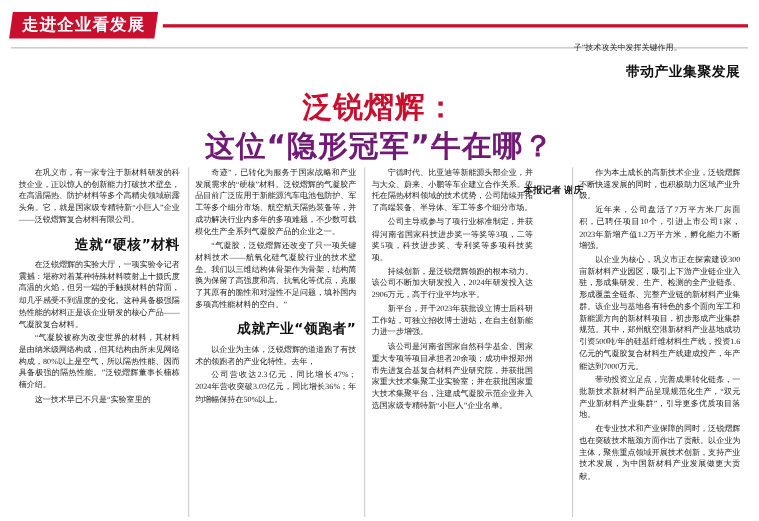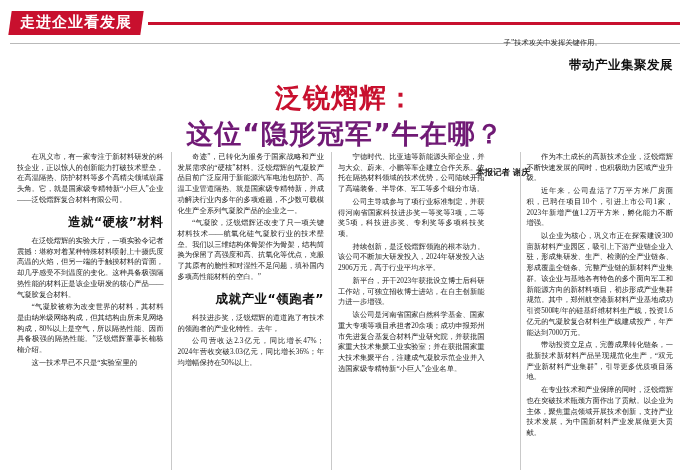--- a/index.html
+++ b/index.html
@@ -134,21 +134,21 @@
     letter-spacing: 0.5px;
     text-indent: 0;
   }
   
   .col-1 { padding-top: 0; }
   .col-2 { padding-top: 0; }
   .col-3 { padding-top: 0; }
   .col-4 { padding-top: 0; margin-left: 28px; }
   .toprow {
     position: absolute;
-    left: 482px;
+    left: 500px;
     right: 10px;
     top: 38px;
     height: 110px;
     display: flex;
   }
   .toprow .col {
     font-size: 7.3px;
     line-height: 1.47;
   }
 </style>
@@ -183,25 +183,25 @@
     <div class="col col-1">
       <p>在巩义市，有一家专注于新材料研发的科技企业，正以惊人的创新能力打破技术壁垒，在高温隔热、防护材料等多个高精尖领域崭露头角。它，就是国家级专精特新“小巨人”企业——泛锐熠辉复合材料有限公司。</p>
       <div class="subhead">造就“硬核”材料</div>
       <p>在泛锐熠辉的实验大厅，一项实验令记者震撼：堪称对着某种特殊材料喷射上十摄氏度高温的火焰，但另一端的手触摸材料的背面，却几乎感受不到温度的变化。这种具备极强隔热性能的材料正是该企业研发的核心产品——气凝胶复合材料。</p>
       <p>“气凝胶被称为改变世界的材料，其材料是由纳米级网络构成，但其结构由所未见网络构成，80%以上是空气，所以隔热性能、因而具备极强的隔热性能。”泛锐熠辉董事长楠栋楠介绍。</p>
       <p>这一技术早已不只是“实验室里的</p>
       <p></p>
     </div>
 
     <div class="col col-2">
-      <p>奇迹”，已转化为服务于国家战略和产业发展需求的“硬核”材料。泛锐熠辉的气凝胶产品目前广泛应用于新能源汽车电池包防护、高温工业管道隔热、就是国家级专精特新，并成功解决行业内多年的多项难题，不少数可载模化生产全系列气凝胶产品的企业之一。</p>
+      <p>奇迹”，已转化为服务于国家战略和产业发展需求的“硬核”材料。泛锐熠辉的气凝胶产品目前广泛应用于新能源汽车电池包防护、军工等多个细分市场、航空航天隔热装备等，并成功解决行业内多年的多项难题，不少数可载模化生产全系列气凝胶产品的企业之一。</p>
       <p>“气凝胶，泛锐熠辉还改变了只一项关键材料技术——航氧化硅气凝胶行业的技术壁垒。我们以三维结构体骨架作为骨架，结构简换为保留了高强度和高、抗氧化等优点，克服了其原有的脆性和对湿性不足问题，填补国内多项高性能材料的空白。”</p>
       <p></p>
       <div class="subhead">成就产业“领跑者”</div>
-      <p>科技进步奖，泛锐熠辉的道道跑了有技术的领跑者的产业化特性。去年，</p>
+      <p>以企业为主体，泛锐熠辉的道道跑了有技术的领跑者的产业化特性。去年，</p>
       <p>公司营收达2.3亿元，同比增长47%；2024年营收突破3.03亿元，同比增长36%；年均增幅保持在50%以上。</p>
     </div>
 
     <div class="col col-3">
       <p>宁德时代、比亚迪等新能源头部企业，并与大众、蔚来、小鹏等车企建立合作关系。依托在隔热材料领域的技术优势，公司陆续开拓了高端装备、半导体、军工等多个细分市场。</p>
       <p>公司主导或参与了项行业标准制定，并获得河南省国家科技进步奖一等奖等3项，二等奖5项，科技进步奖、专利奖等多项科技奖项。</p>
       <p>持续创新，是泛锐熠辉领跑的根本动力。该公司不断加大研发投入，2024年研发投入达2906万元，高于行业平均水平。</p>
       <p>新平台，开干2023年获批设立博士后科研工作站，可独立招收博士进站，在自主创新能力进一步增强。</p>
       <p>该公司是河南省国家自然科学基金、国家重大专项等项目承担者20余项；成功申报郑州市先进复合基复合材料产业研究院，并获批国家重大技术集聚工业实验室；并在获批国家重大技术集聚平台，注建成气凝胶示范企业并入选国家级专精特新“小巨人”企业名单。</p>
     </div>

